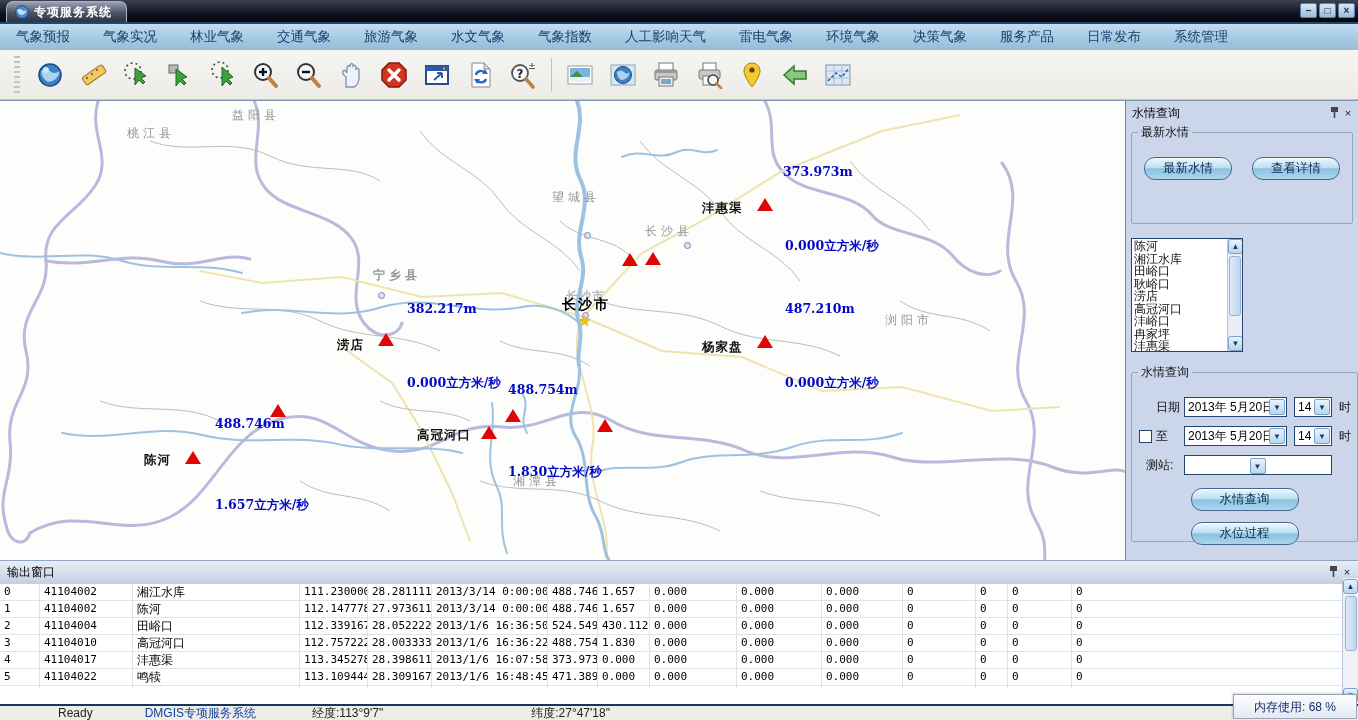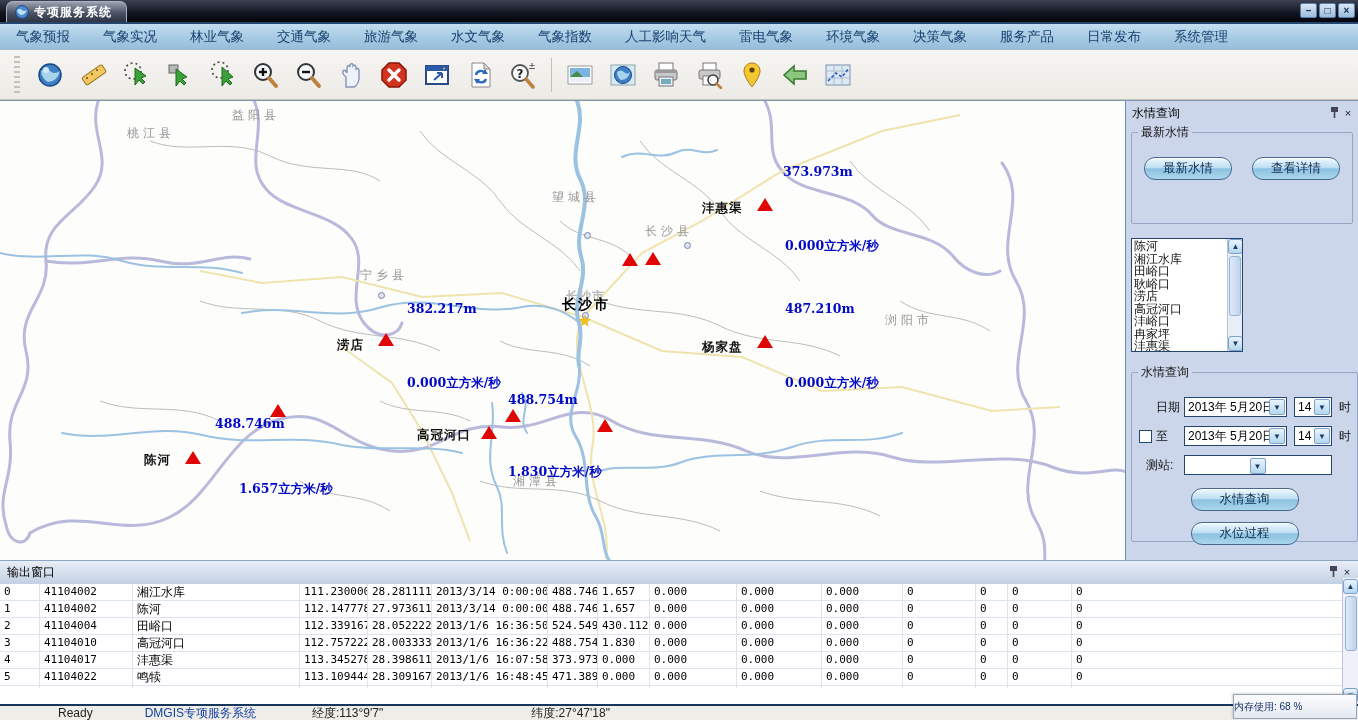--- a/index.html
+++ b/index.html
@@ -98,21 +98,21 @@
   .c9{width:85px}.c10{width:81px}.c11{width:73px}.c12{width:32px}.c13{width:64px}.c14{flex:1}
   .outsb { position:absolute; right:0; top:18px; width:16px; bottom:0; background:#eef2f8; border-left:1px solid #b9c4d6; }
 
   
   .statusbar { position:absolute; left:0; top:706px; width:1358px; height:14px; background:#efedе8;
     background:#efede8; display:flex; align-items:center; font-size:12px; color:#222; }
   .stitem { padding:0 14px; white-space:nowrap; }
   .stitem.app { color:#1440a0; }
   .membox { position:absolute; right:1px; top:694px; width:124px; height:25px; z-index:6;
     border:1px solid #9aa4b6; background:linear-gradient(#fbfcfe,#e4e9f1); box-shadow:-1px -1px 2px rgba(0,0,0,.15);
-    color:#15306a; line-height:24px; font-size:10px; }
+    color:#15306a; text-align:center; line-height:24px; font-size:12px; }
 </style>
 </head>
 <body>
 
 <div class="titlebar">
   <div class="apptab">
     <svg width="14" height="14" viewBox="0 0 14 14">
       <circle cx="7" cy="7" r="6.4" fill="#4a8ad0" stroke="#1a4a88"></circle>
       <path d="M2,5 Q5,3 7,5 Q9,7 12,5 Q10,10 6,10 Q3,9 2,5" fill="#bfe0f4"></path>
     </svg>
@@ -332,40 +332,40 @@
         <path stroke-width="2" d="M 622,56 C 642,46 657,61 677,51 C 692,44 702,56 717,49"></path>
         <path stroke-width="2" d="M 0,152 C 42,162 82,147 122,160 C 162,172 202,160 242,172"></path>
         <path stroke-width="2" d="M 522,292 C 532,307 517,317 527,332"></path>
       </g>
     </svg>
     <div style="position:absolute;left:0;top:0;width:1125px;height:460px;">
         <div class="mlabel region" style="left: 232px; top: 6px;">益阳县</div>
         <div class="mlabel region" style="left: 127px; top: 24px;">桃江县</div>
         <div class="mlabel region" style="left: 552px; top: 88px;">望城县</div>
         <div class="mlabel region" style="left: 645px; top: 122px;">长沙县</div>
-        <div class="mlabel region" style="left: 360px; top: 166px;">宁乡县</div>
+        <div class="mlabel region" style="left: 373px; top: 166px; font-weight: bold;">宁乡县</div>
         <div class="mlabel region" style="left: 885px; top: 211px;">浏阳市</div>
         <div class="mlabel region" style="left: 513px; top: 372px;">湘潭县</div>
         <div class="mlabel faded" style="left: 566px; top: 187px;">长沙市</div>
         <div class="mlabel city" style="left: 562px; top: 195px;">长沙市</div>
         <div class="mlabel station" style="left: 702px; top: 99px;">沣惠渠</div>
         <div class="mlabel station" style="left: 337px; top: 236px;">涝店</div>
         <div class="mlabel station" style="left: 702px; top: 238px;">杨家盘</div>
         <div class="mlabel station" style="left: 417px; top: 326px;">高冠河口</div>
         <div class="mlabel station" style="left: 144px; top: 351px;">陈河</div>
         <div class="mlabel value" style="left: 783px; top: 63px;">373.973m</div>
         <div class="mlabel value" style="left: 785px; top: 137px;">0.000立方米/秒</div>
         <div class="mlabel value" style="left: 407px; top: 200px;">382.217m</div>
         <div class="mlabel value" style="left: 785px; top: 200px;">487.210m</div>
         <div class="mlabel value" style="left: 407px; top: 274px;">0.000立方米/秒</div>
         <div class="mlabel value" style="left: 785px; top: 274px;">0.000立方米/秒</div>
         <div class="mlabel value" style="left: 215px; top: 315px;">488.746m</div>
-        <div class="mlabel value" style="left: 508px; top: 291px; text-align: center;">488.754m</div>
+        <div class="mlabel value" style="left: 508px; top: 281px; text-align: center;">488.754m</div>
         <div class="mlabel value" style="left: 508px; top: 363px;">1.830立方米/秒</div>
-        <div class="mlabel value" style="left: 215px; top: 380px; margin-left: 24px;">1.657立方米/秒</div>
+        <div class="mlabel value" style="left: 215px; top: 396px;">1.657立方米/秒</div>
         <div class="tri" style="left: 757px; top: 97px;"></div>
         <div class="tri" style="left: 622px; top: 152px;"></div>
         <div class="tri" style="left: 645px; top: 151px;"></div>
         <div class="tri" style="left: 378px; top: 232px;"></div>
         <div class="tri" style="left: 270px; top: 303px;"></div>
         <div class="tri" style="left: 505px; top: 308px;"></div>
         <div class="tri" style="left: 481px; top: 325px;"></div>
         <div class="tri" style="left: 597px; top: 318px;"></div>
         <div class="tri" style="left: 185px; top: 350px;"></div>
         <div class="tri" style="left: 757px; top: 234px;"></div>

